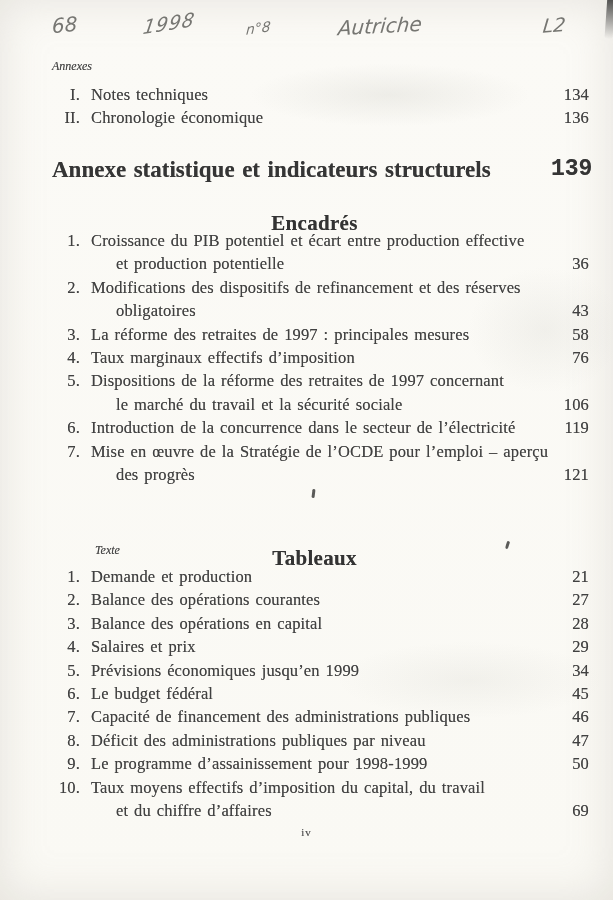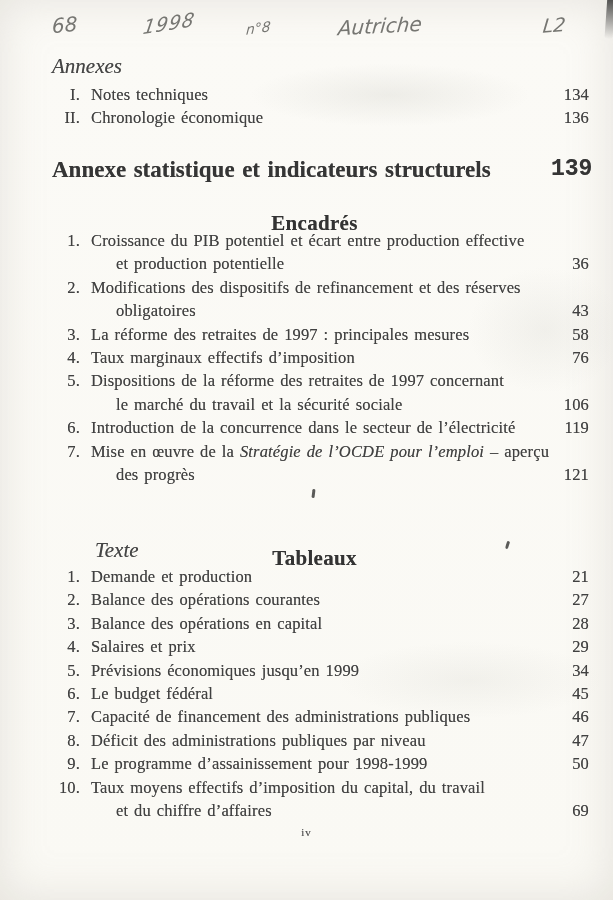--- a/index.html
+++ b/index.html
@@ -38,34 +38,34 @@
     position:absolute; right:-1px; top:-5px; width:8px; height:44px;
     background:linear-gradient(to bottom, rgba(45,45,45,.9), rgba(45,45,45,0));
     transform:rotate(4deg); border-radius:3px;
   }
   .speck{position:absolute;background:#5a5a58;border-radius:2px;}
   .speck-apostrophe{left:312px;top:489px;width:3px;height:9px;transform:rotate(7deg);}
   .speck-comma{left:506px;top:541px;width:3px;height:8px;transform:rotate(18deg);border-bottom-left-radius:60%;}
 
   
   .sec{position:absolute;left:52px;right:24px;}
-  .sec-label{font-style:italic;font-size:21px;line-height:20px;color:#454545;}
+  .sec-label{font-style:italic;font-size:12px;line-height:20px;color:#454545;}
   .toc-row{display:flex;line-height:23.4px;font-size:16.5px;word-spacing:1.6px;letter-spacing:.15px;}
   .toc-row .num{width:28px;flex-shrink:0;text-align:right;margin-right:11px;}
   .toc-row .txt{flex:1;}
   .toc-row .txt .l2{display:block;padding-left:25px;}
   .toc-row .pg{width:38px;flex-shrink:0;text-align:right;align-self:flex-end;}
   .bold-row{display:flex;font-weight:bold;font-size:23px;line-height:23px;color:#353535;margin-top:28px;word-spacing:1.8px;}
   .bold-row .lbl{flex:1;}
   .bold-row .pg{width:38px;text-align:right;font-family:Liberation Mono, monospace;}
   .center-heading{
     position:absolute;left:16px;right:0;text-align:center;
     font-weight:bold;font-size:21px;color:#333;letter-spacing:.3px;
   }
-  .it{font-style:italic;}
+  .it{}
   .annexes-block{top:56px;}
   .annexes-block .rows{margin-top:7px;}
   .encadres-list{top:229px;}
   .texte-label{position:absolute;left:52px;top:540px;margin-left:43px;}
   .tableaux-list{top:565px;}
   .folio{
     position:absolute;left:0;right:0;top:826px;text-align:center;
     font-size:11px;color:#565656;letter-spacing:1px;
   }
 </style>

